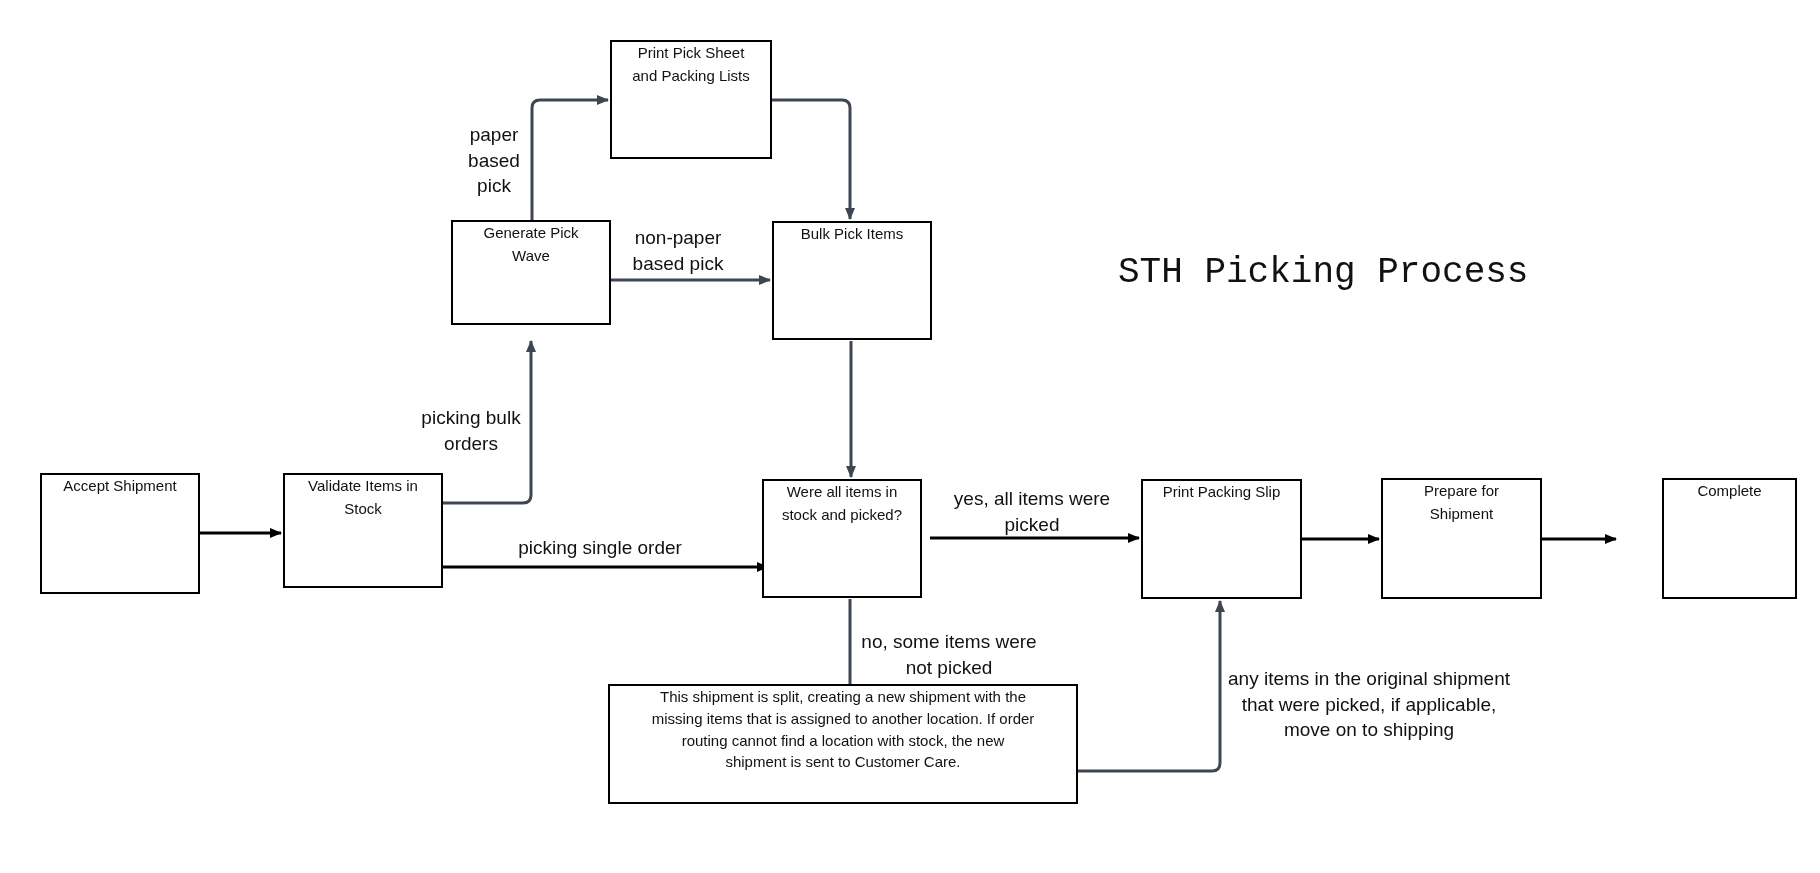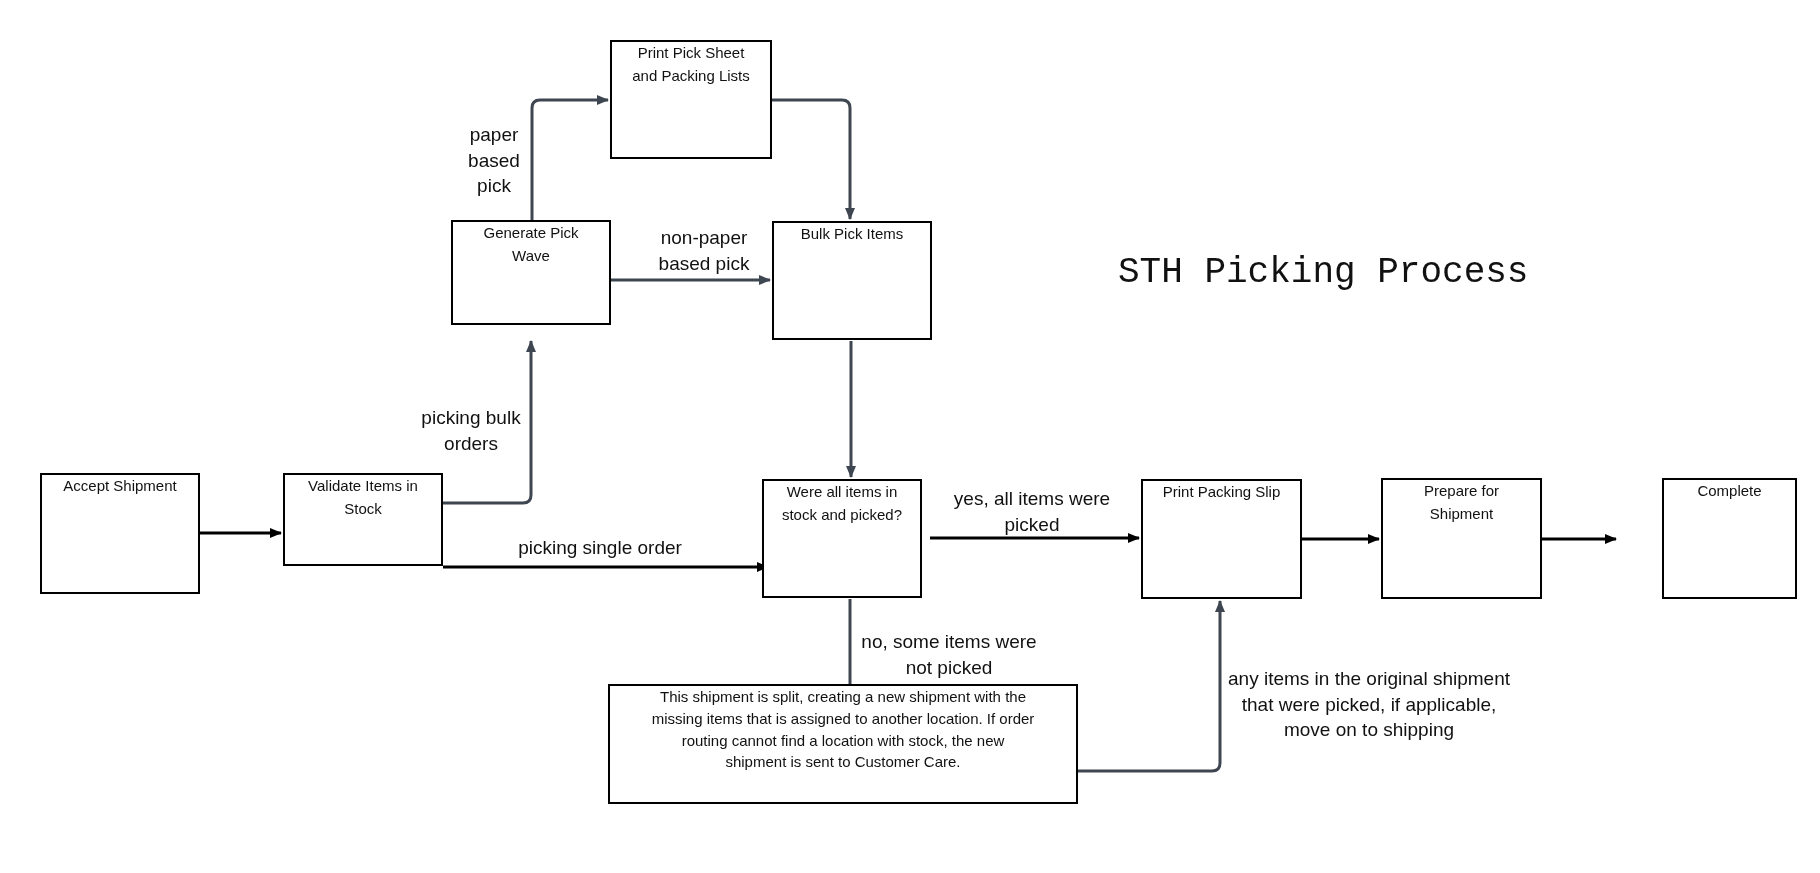--- a/index.html
+++ b/index.html
@@ -81,21 +81,21 @@
 <div class="node" style="left:451px;top:220px;width:160px;height:105px">
   <span class="node-label">Generate Pick
 Wave</span>
 </div>
 <div class="node" style="left:772px;top:221px;width:160px;height:119px">
   <span class="node-label">Bulk Pick Items</span>
 </div>
 <div class="node" style="left:40px;top:473px;width:160px;height:121px">
   <span class="node-label">Accept Shipment</span>
 </div>
-<div class="node" style="left:283px;top:473px;width:160px;height:93px">
+<div class="node" style="left:283px;top:473px;width:160px;height:115px">
   <span class="node-label">Validate Items in
 Stock</span>
 </div>
 <div class="node" style="left:762px;top:479px;width:160px;height:119px">
   <span class="node-label">Were all items in
 stock and picked?</span>
 </div>
 <div class="node" style="left:1141px;top:479px;width:161px;height:120px">
   <span class="node-label">Print Packing Slip</span>
 </div>
@@ -109,21 +109,21 @@
 <div class="node" style="left:608px;top:684px;width:470px;height:120px">
   <span class="node-label" style="line-height:1.45">This shipment is split, creating a new shipment with the
 missing items that is assigned to another location. If order
 routing cannot find a location with stock, the new
 shipment is sent to Customer Care.</span>
 </div>
 
 <div class="edge-label" style="left:494px;top:122px">paper
 based
 pick</div>
-<div class="edge-label" style="left:704px;top:225px">non-paper
+<div class="edge-label" style="left:678px;top:225px">non-paper
 based pick</div>
 <div class="edge-label" style="left:471px;top:405px">picking bulk
 orders</div>
 <div class="edge-label" style="left:600px;top:535px">picking single order</div>
 <div class="edge-label" style="left:1032px;top:486px">yes, all items were
 picked</div>
 <div class="edge-label" style="left:949px;top:629px">no, some items were
 not picked</div>
 <div class="edge-label" style="left:1369px;top:666px">any items in the original shipment
 that were picked, if applicable,

